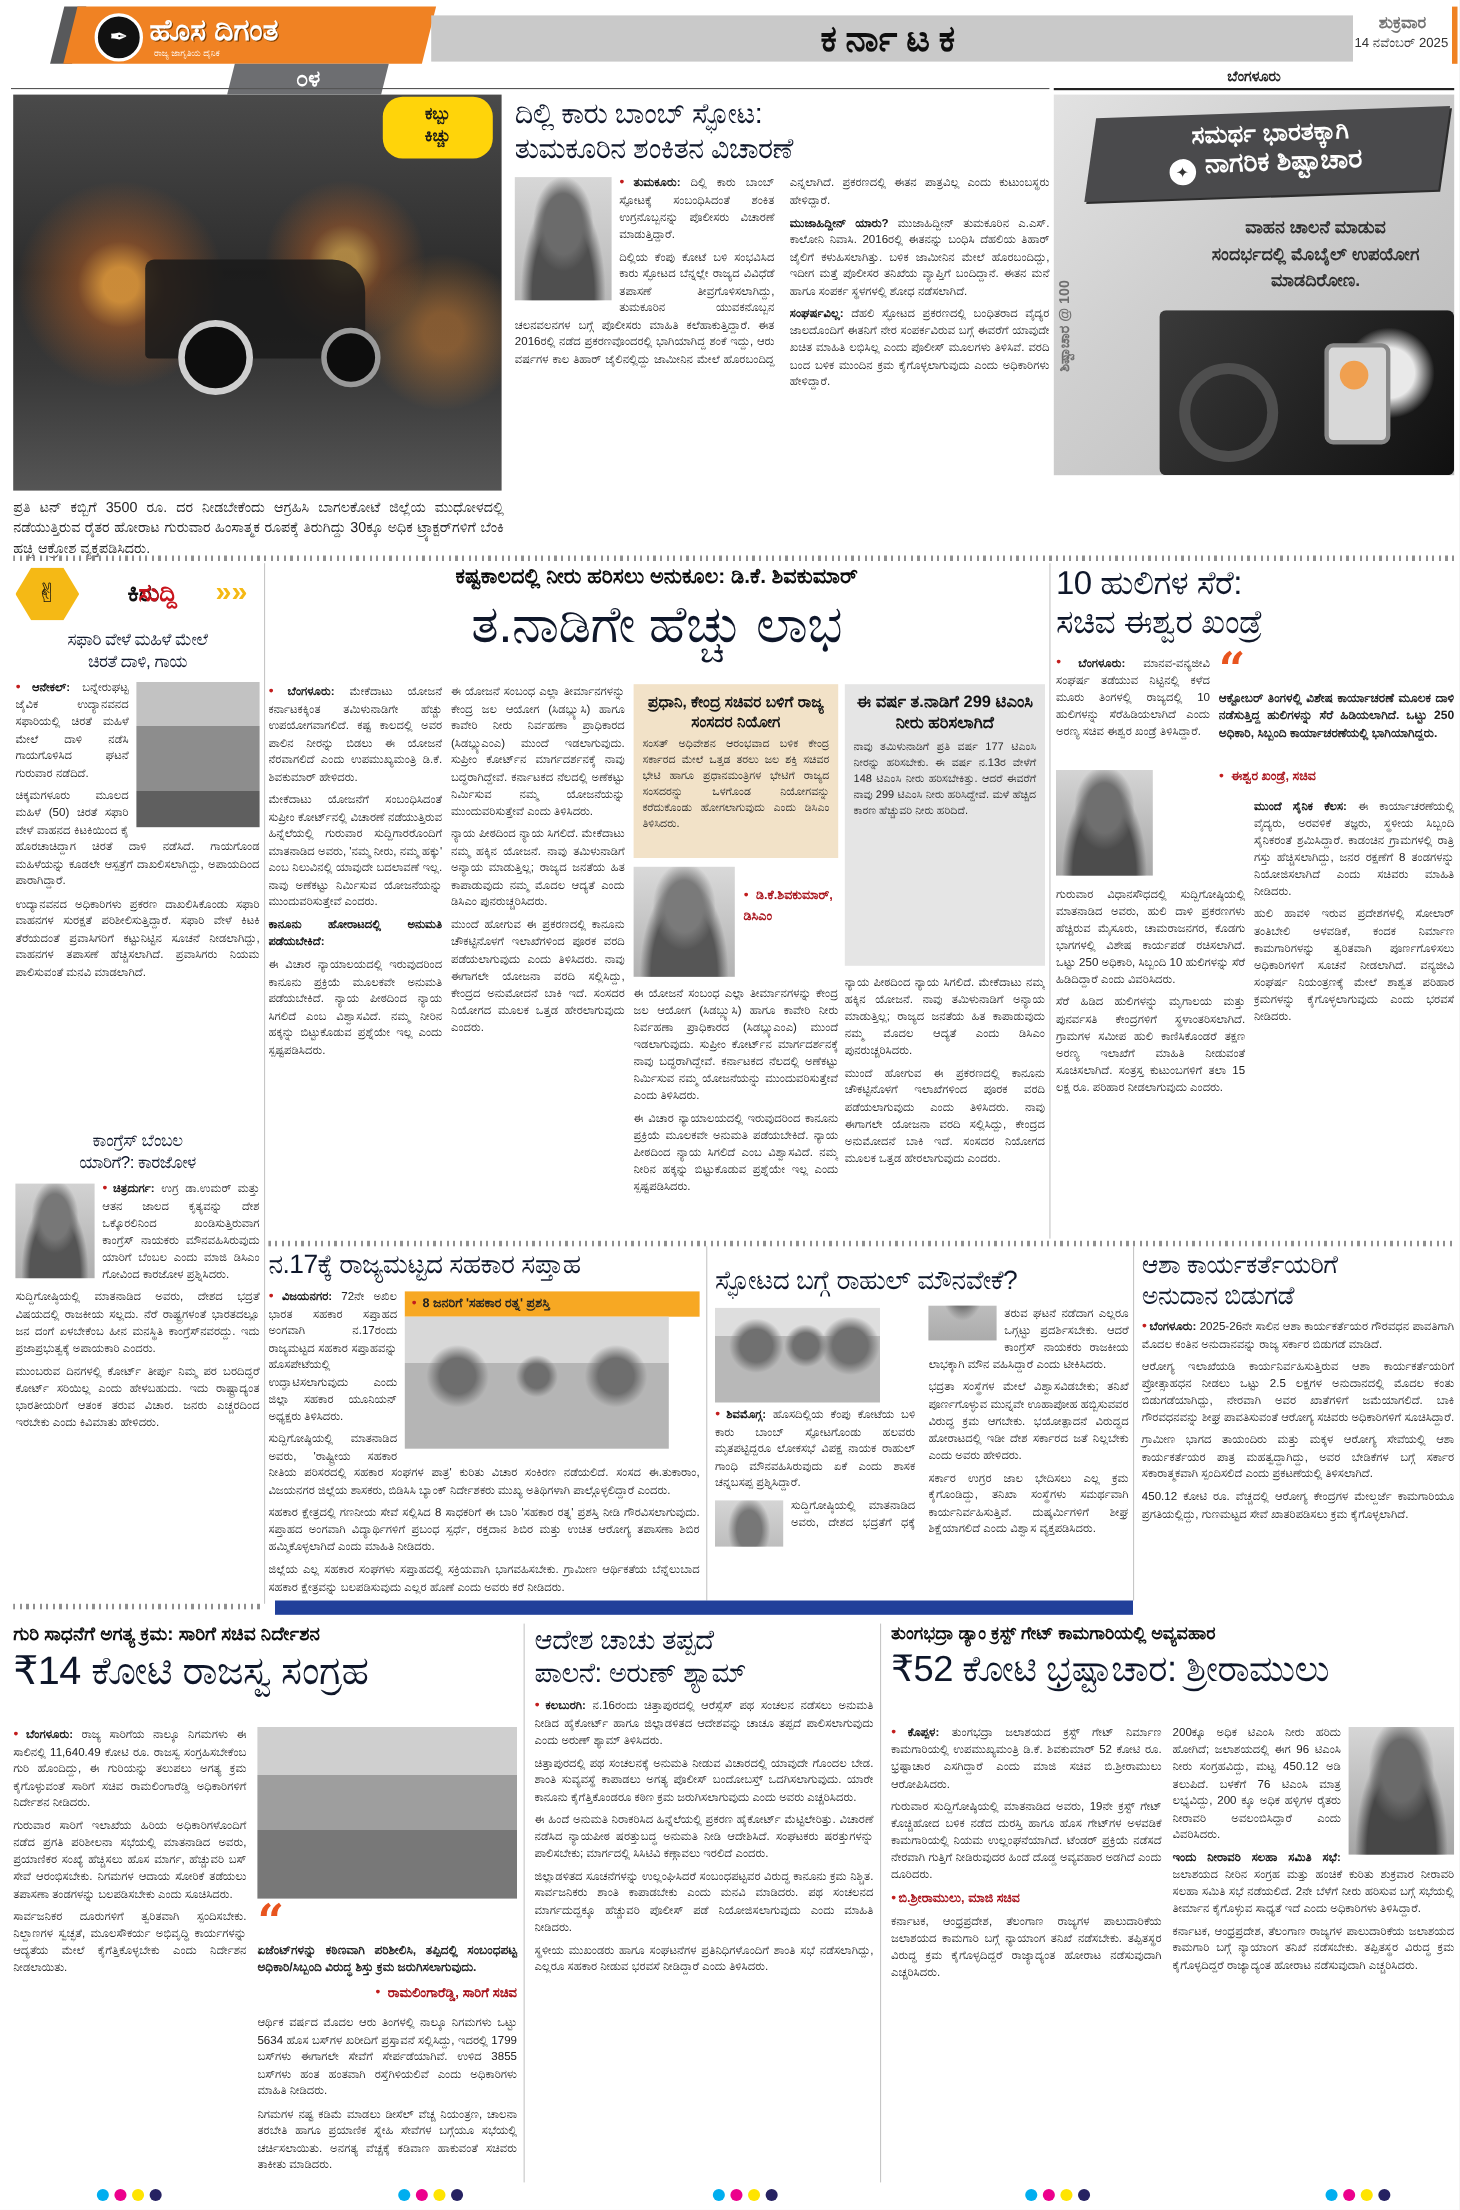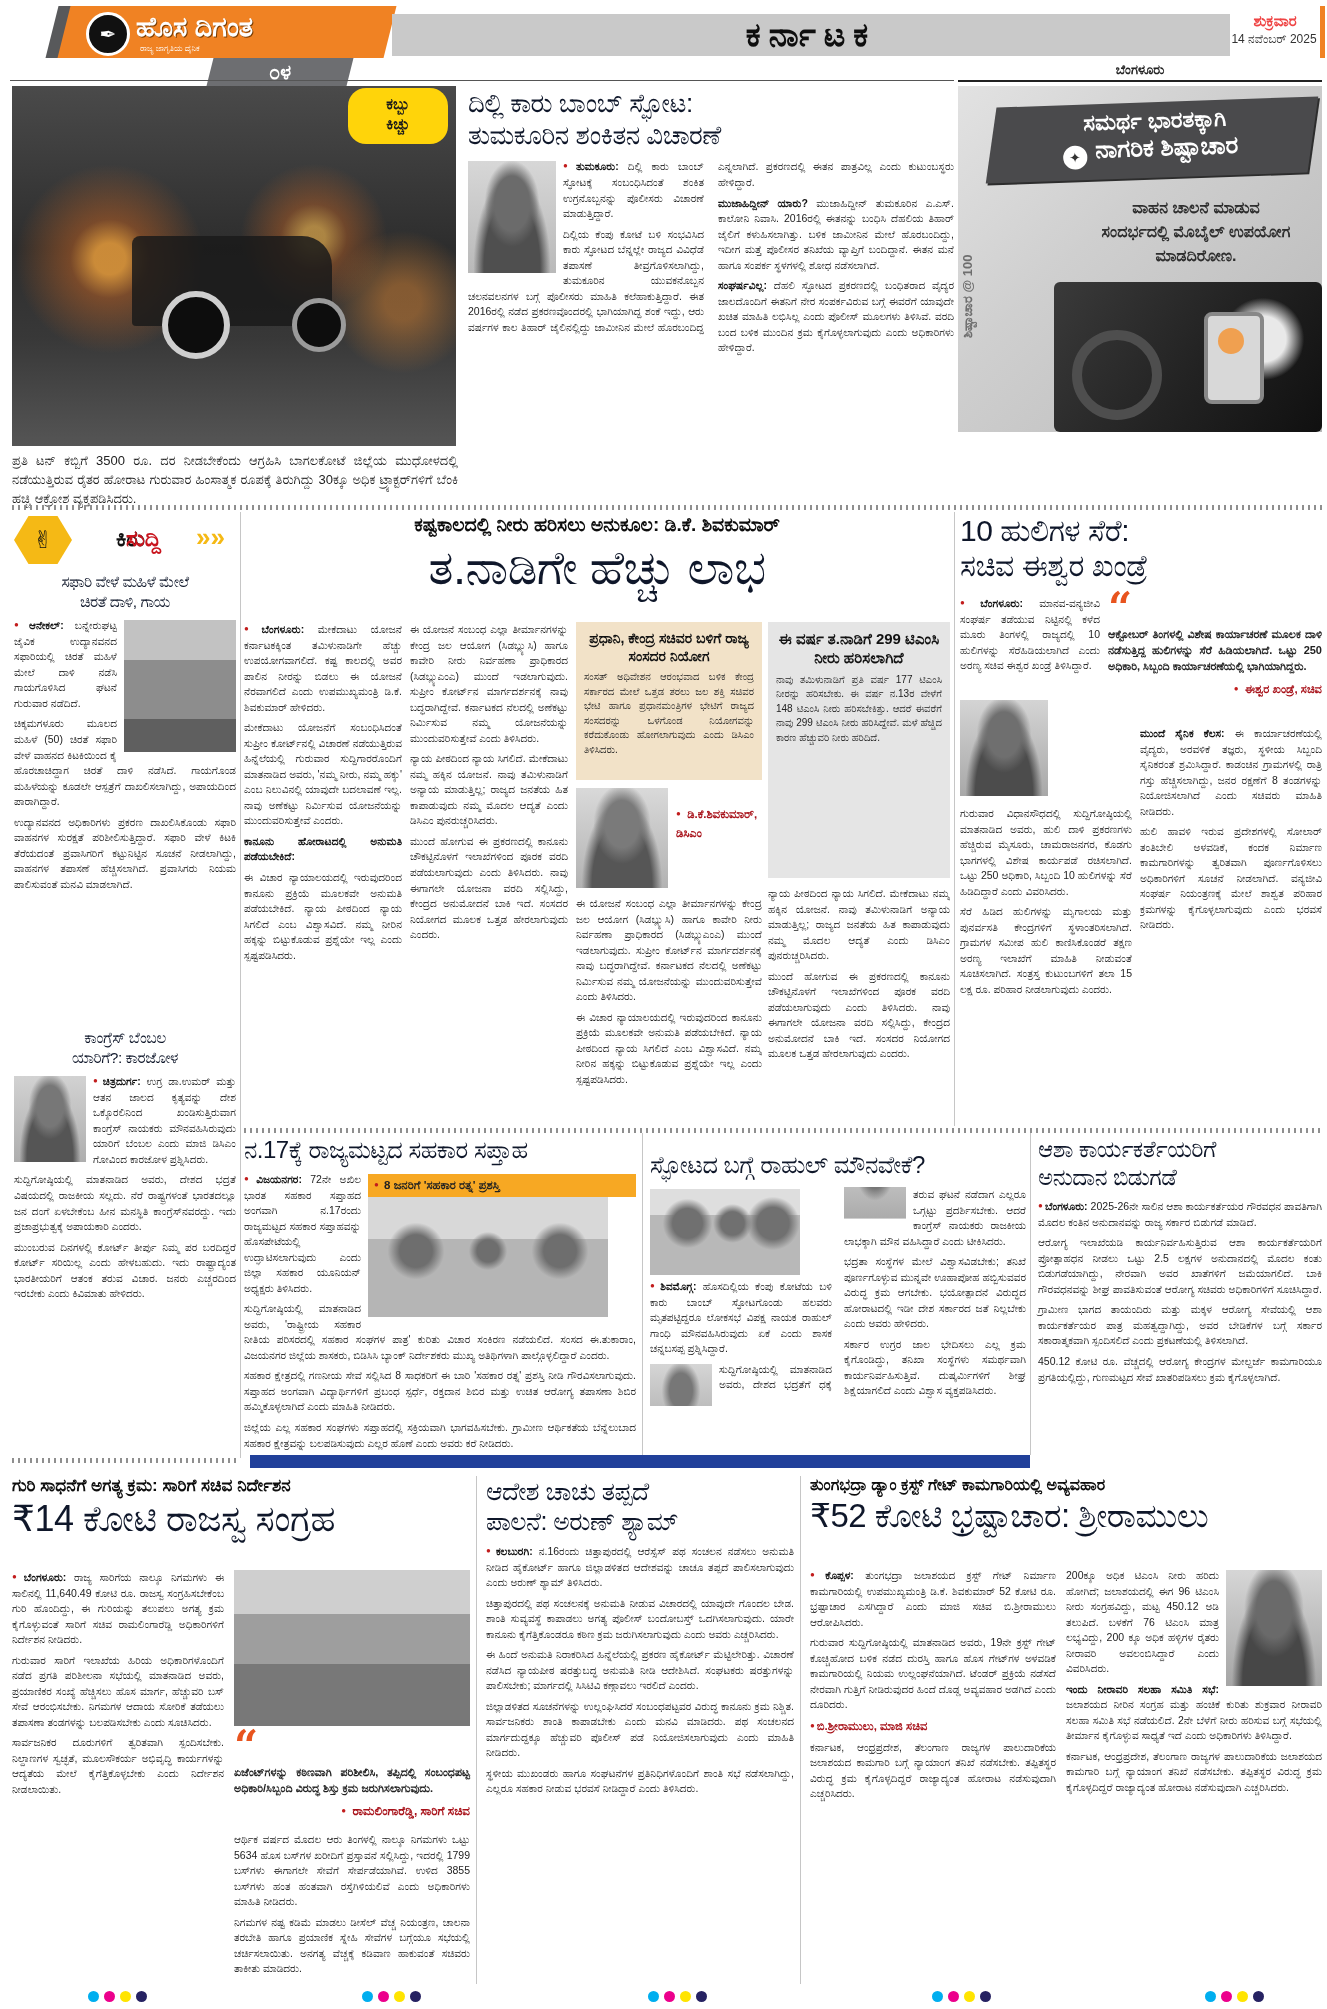--- a/index.html
+++ b/index.html
@@ -37,21 +37,21 @@
       <span style="color:#fff;font-size:20px;line-height:38px;">✒</span>
     </div>
     <div class="abs" style="left:136px;top:12px;font-size:27px;font-weight:bold;color:#fff;text-shadow:1px 1px 0 #7a3c00;">ಹೊಸ ದಿಗಂತ</div>
     <div class="abs" style="left:140px;top:44px;font-size:8px;color:#fff;">ರಾಜ್ಯ ಜಾಗೃತಿಯ ದೈನಿಕ</div>
     <div class="abs" style="left:210px;top:58px;width:140px;height:28px;background:#6d6e71;transform:skewX(-14deg);text-align:center;">
       <span style="color:#fff;font-size:20px;font-weight:bold;line-height:28px;display:inline-block;transform:skewX(14deg);">೦ಳ</span>
     </div>
     <div class="abs" style="left:392px;top:14px;width:838px;height:42px;background:#c9c9c9;text-align:center;">
       <span style="font-size:33px;font-weight:bold;color:#0e0e0e;letter-spacing:8px;line-height:42px;">ಕರ್ನಾಟಕ</span>
     </div>
-    <div class="abs" style="left:1232px;top:12px;width:86px;text-align:center;font-size:15px;font-weight:bold;color:#ef4444;">ಶುಕ್ರವಾರ</div>
+    <div class="abs" style="left:1232px;top:12px;width:86px;text-align:center;font-size:15px;font-weight:bold;color:#737373;">ಶುಕ್ರವಾರ</div>
     <div class="abs" style="left:1226px;top:32px;width:96px;text-align:center;font-size:12px;color:#333;">14 ನವೆಂಬರ್ 2025</div>
     <div class="abs" style="left:1320px;top:6px;width:5px;height:52px;background:#f08223;"></div>
     <div class="abs hrule" style="left:10px;top:80px;width:944px;background:#555;"></div>
     <div class="abs" style="left:958px;top:62px;width:364px;text-align:center;font-size:13px;font-weight:bold;color:#222;">ಬೆಂಗಳೂರು</div>
     <div class="abs" style="left:958px;top:80px;width:364px;height:2px;background:#222;"></div>
   </div>
 
   <div class="abs" style="left:12px;top:86px;width:444px;height:360px;background:
       radial-gradient(circle at 22% 48%, rgba(255,170,60,0.75) 0 4%, rgba(255,120,30,0.35) 10%, transparent 24%),
       radial-gradient(circle at 68% 42%, rgba(255,190,80,0.6) 0 3%, rgba(255,120,30,0.3) 9%, transparent 20%),
@@ -192,21 +192,21 @@
   <div class="abs headline" style="left:960px;top:514px;width:362px;font-size:30px;line-height:1.15;">
     <div>10 ಹುಲಿಗಳ ಸೆರೆ:</div>
     <div>ಸಚಿವ ಈಶ್ವರ ಖಂಡ್ರೆ</div>
   </div>
   <div class="abs body-txt" style="left:960px;top:596px;width:140px;height:180px;overflow:hidden;">
     <p><span class="rb">●</span><span class="dl">ಬೆಂಗಳೂರು:</span> <span>ಮಾನವ-ವನ್ಯಜೀವಿ ಸಂಘರ್ಷ ತಡೆಯುವ ನಿಟ್ಟಿನಲ್ಲಿ ಕಳೆದ ಮೂರು ತಿಂಗಳಲ್ಲಿ ರಾಜ್ಯದಲ್ಲಿ 10 ಹುಲಿಗಳನ್ನು ಸೆರೆಹಿಡಿಯಲಾಗಿದೆ ಎಂದು ಅರಣ್ಯ ಸಚಿವ ಈಶ್ವರ ಖಂಡ್ರೆ ತಿಳಿಸಿದ್ದಾರೆ.</span></p>
   </div>
   <div class="abs" style="left:1108px;top:596px;width:214px;">
     <span class="quote-glyph">“</span>
     <div style="font-size:11px;font-weight:bold;line-height:1.45;color:#222;text-align:justify;">ಆಕ್ಟೋಬರ್ ತಿಂಗಳಲ್ಲಿ ವಿಶೇಷ ಕಾರ್ಯಾಚರಣೆ ಮೂಲಕ ದಾಳಿ ನಡೆಸುತ್ತಿದ್ದ ಹುಲಿಗಳನ್ನು ಸೆರೆ ಹಿಡಿಯಲಾಗಿದೆ. ಒಟ್ಟು 250 ಅಧಿಕಾರಿ, ಸಿಬ್ಬಂದಿ ಕಾರ್ಯಾಚರಣೆಯಲ್ಲಿ ಭಾಗಿಯಾಗಿದ್ದರು.</div>
-    <div style="margin-top:4px;text-align:right;">
+    <div style="margin-top:20px;">
       <span class="rb">●</span>
       <span class="attr" style="font-size:11.5px;">ಈಶ್ವರ ಖಂಡ್ರೆ, ಸಚಿವ</span>
     </div>
   </div>
   <div class="abs ph" style="left:960px;top:700px;width:88px;height:96px;background:
       radial-gradient(ellipse at 50% 36%, #6f6f6f 0 26%, transparent 44%),
       radial-gradient(ellipse at 50% 98%, #4c4c4c 0 46%, transparent 62%),
       linear-gradient(180deg,#d4d4d4,#a8a8a8);"></div>
   <div class="abs body-txt" style="left:960px;top:806px;width:172px;height:320px;overflow:hidden;">
     <p>ಗುರುವಾರ ವಿಧಾನಸೌಧದಲ್ಲಿ ಸುದ್ದಿಗೋಷ್ಠಿಯಲ್ಲಿ ಮಾತನಾಡಿದ ಅವರು, ಹುಲಿ ದಾಳಿ ಪ್ರಕರಣಗಳು ಹೆಚ್ಚಿರುವ ಮೈಸೂರು, ಚಾಮರಾಜನಗರ, ಕೊಡಗು ಭಾಗಗಳಲ್ಲಿ ವಿಶೇಷ ಕಾರ್ಯಪಡೆ ರಚಿಸಲಾಗಿದೆ. ಒಟ್ಟು 250 ಅಧಿಕಾರಿ, ಸಿಬ್ಬಂದಿ 10 ಹುಲಿಗಳನ್ನು ಸೆರೆ ಹಿಡಿದಿದ್ದಾರೆ ಎಂದು ವಿವರಿಸಿದರು.</p>

